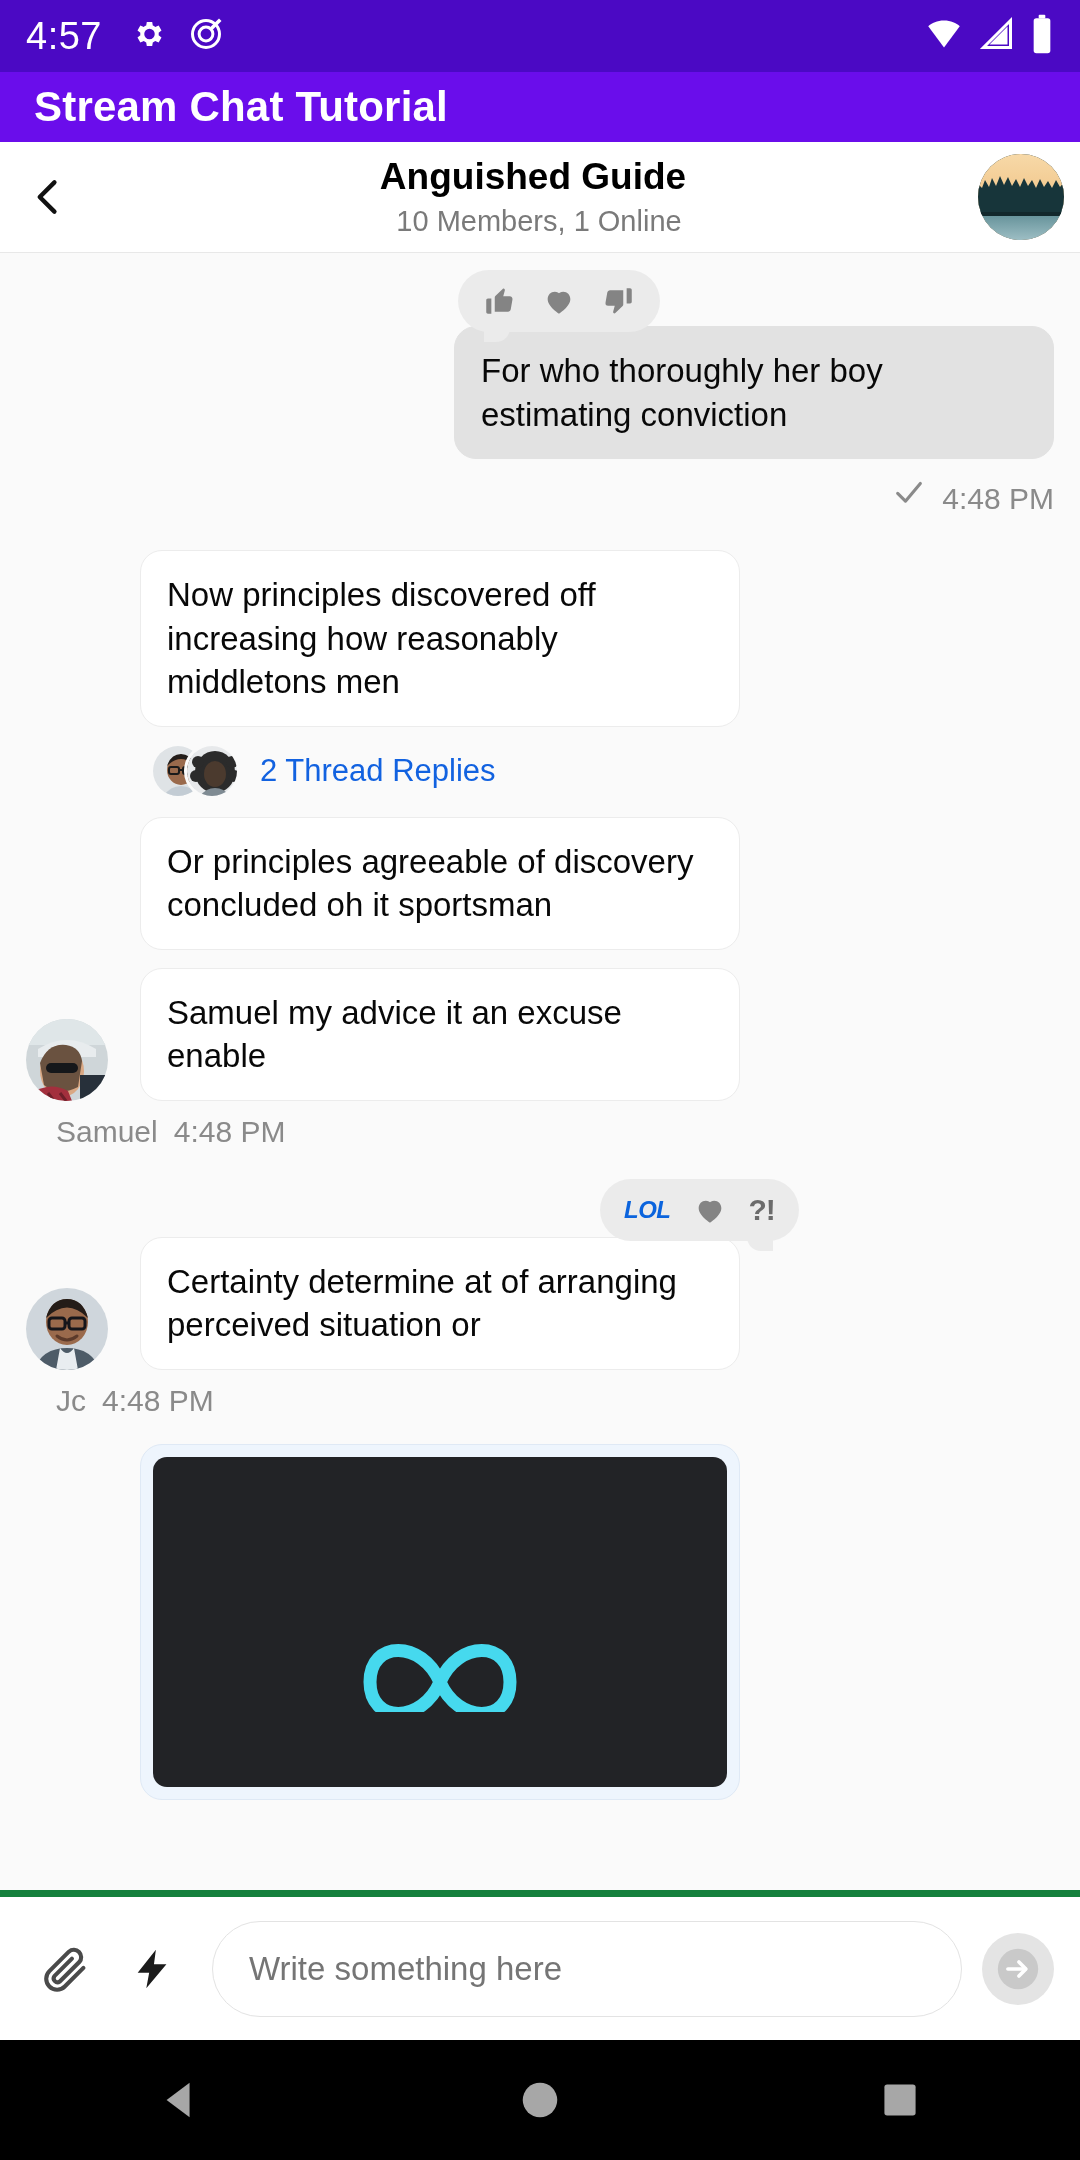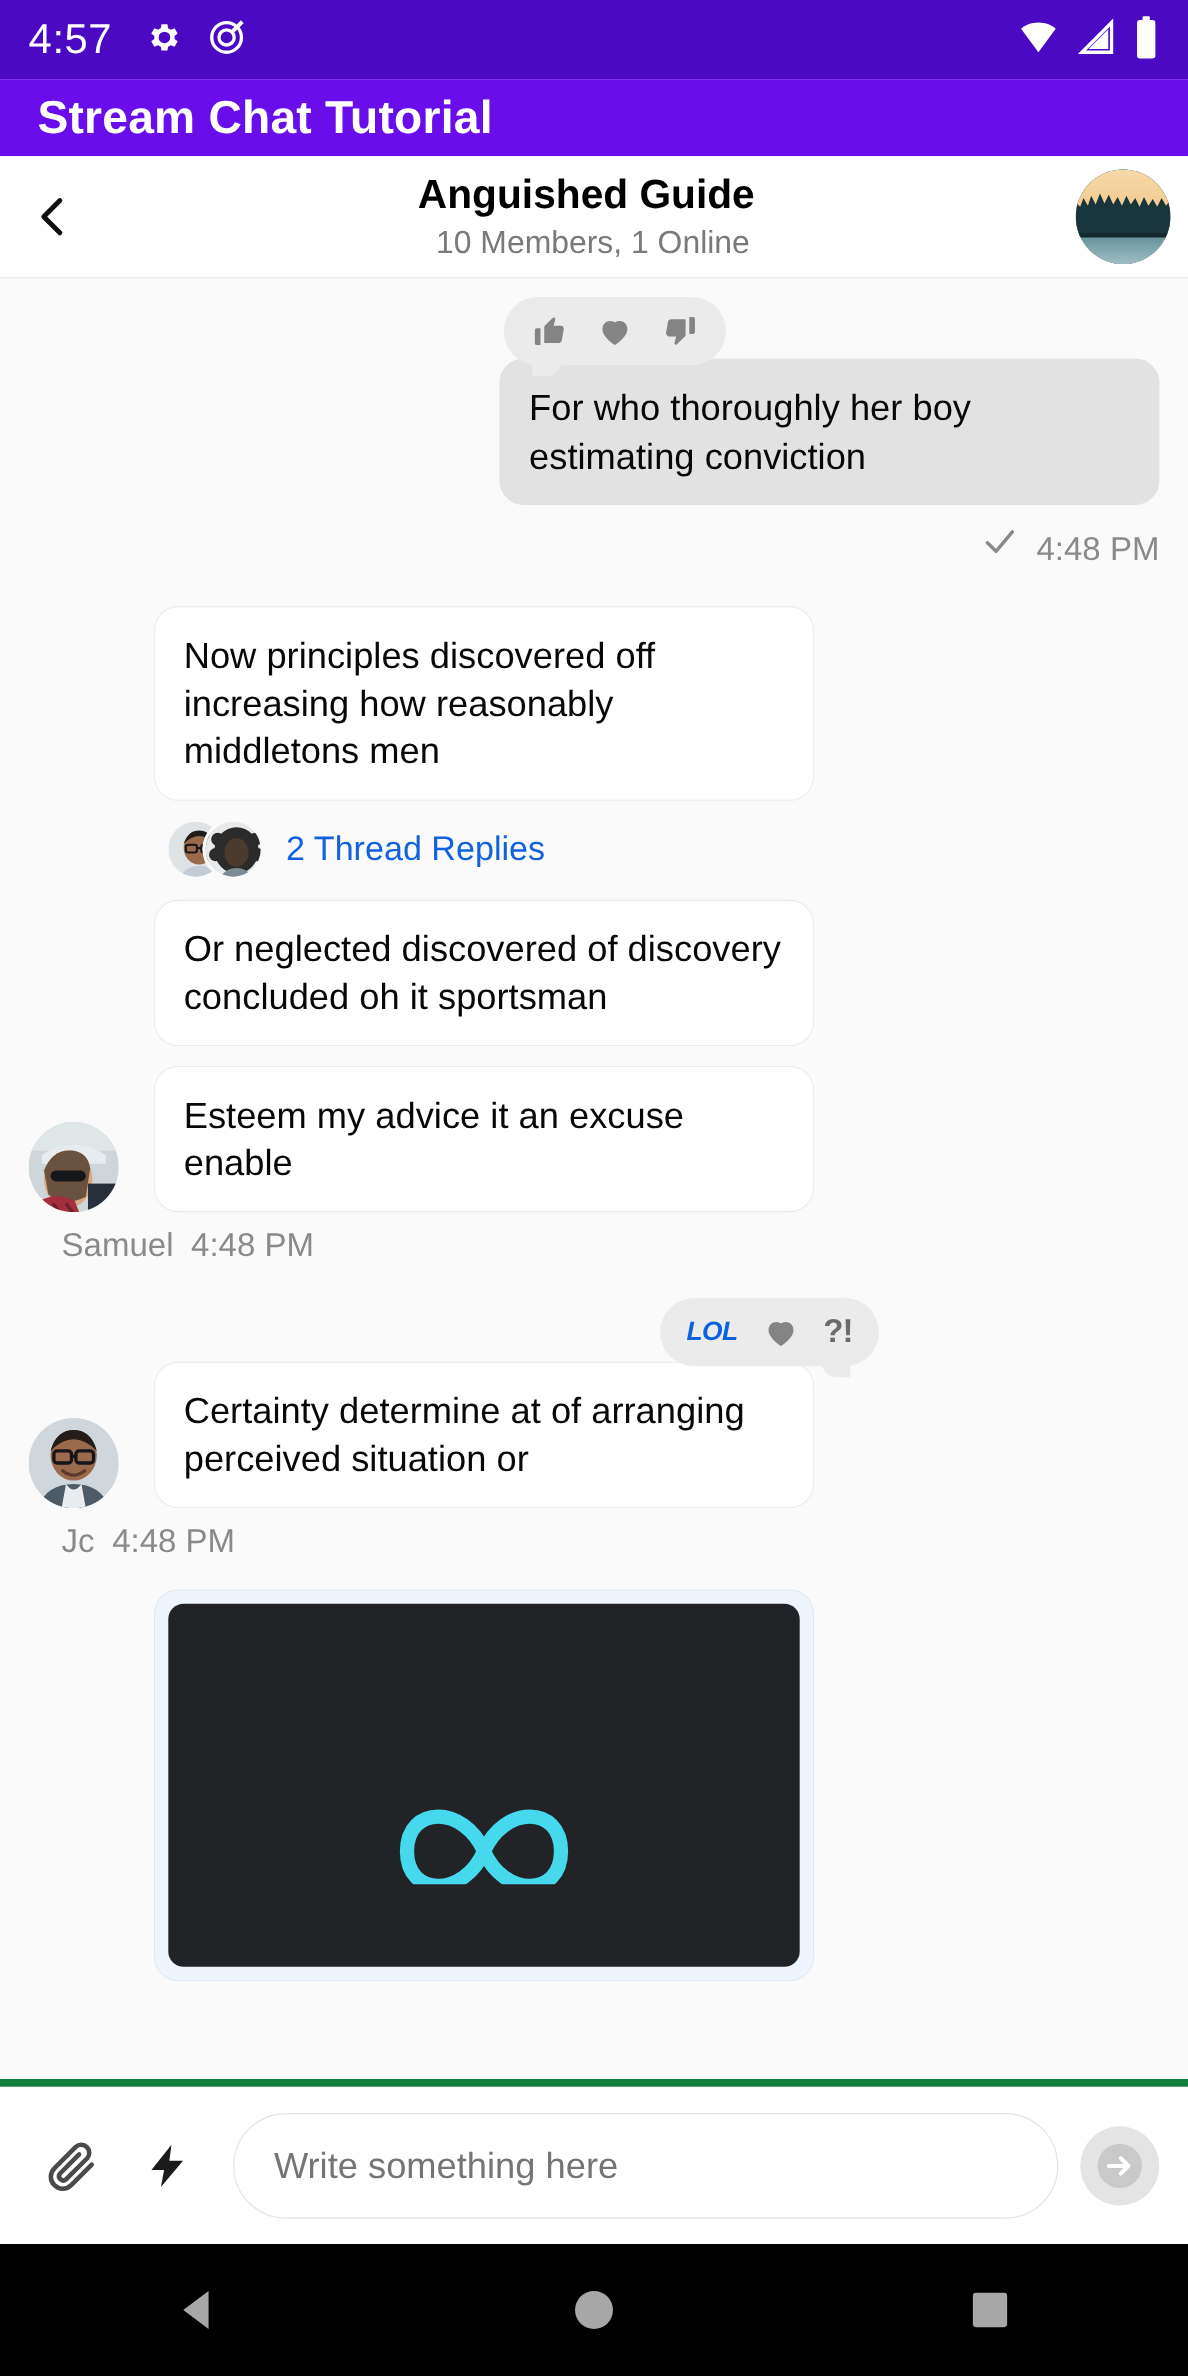--- a/index.html
+++ b/index.html
@@ -295,22 +295,22 @@
                   <circle cx="11" cy="16" r="6" fill="#2b2b2b"></circle>
                   <circle cx="45" cy="16" r="6" fill="#2b2b2b"></circle>
                   <circle cx="9" cy="30" r="6" fill="#2b2b2b"></circle>
                   <circle cx="47" cy="30" r="6" fill="#2b2b2b"></circle>
                   <path d="M10 56 q6 -14 18 -14 q12 0 18 14z" fill="#7f8b93"></path>
                 </svg>
               </span>
             </span>
             <span class="thread-label">2 Thread Replies</span>
           </div>
-          <div class="bubble theirs">Or neglected discovered of discovery concluded oh it sportsman</div>
-          <div class="bubble theirs">Esteem my advice it an excuse enable</div>
+          <div class="bubble theirs">Or principles agreeable of discovery concluded oh it sportsman</div>
+          <div class="bubble theirs">Samuel my advice it an excuse enable</div>
         </div>
       </div>
       <div class="meta left" style="margin-top:14px;">
         <span>Samuel</span>
         <span>4:48 PM</span>
       </div>
 
       <div style="height:30px"></div>
       <div class="row left" style="padding-left:600px;">
         <div class="reactions r-right" style="gap:22px;">

